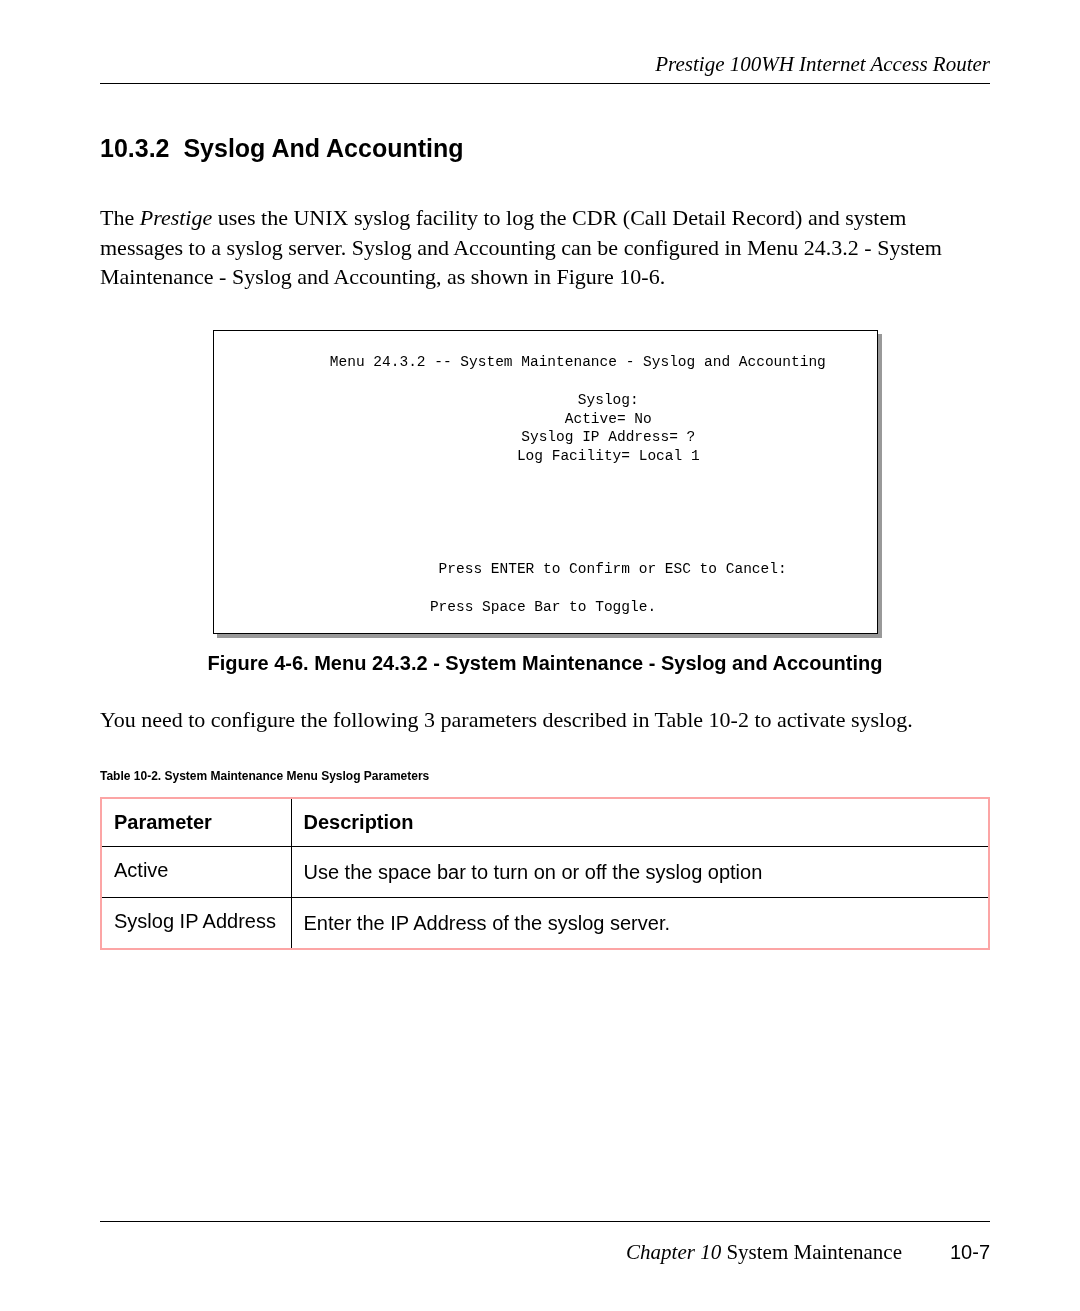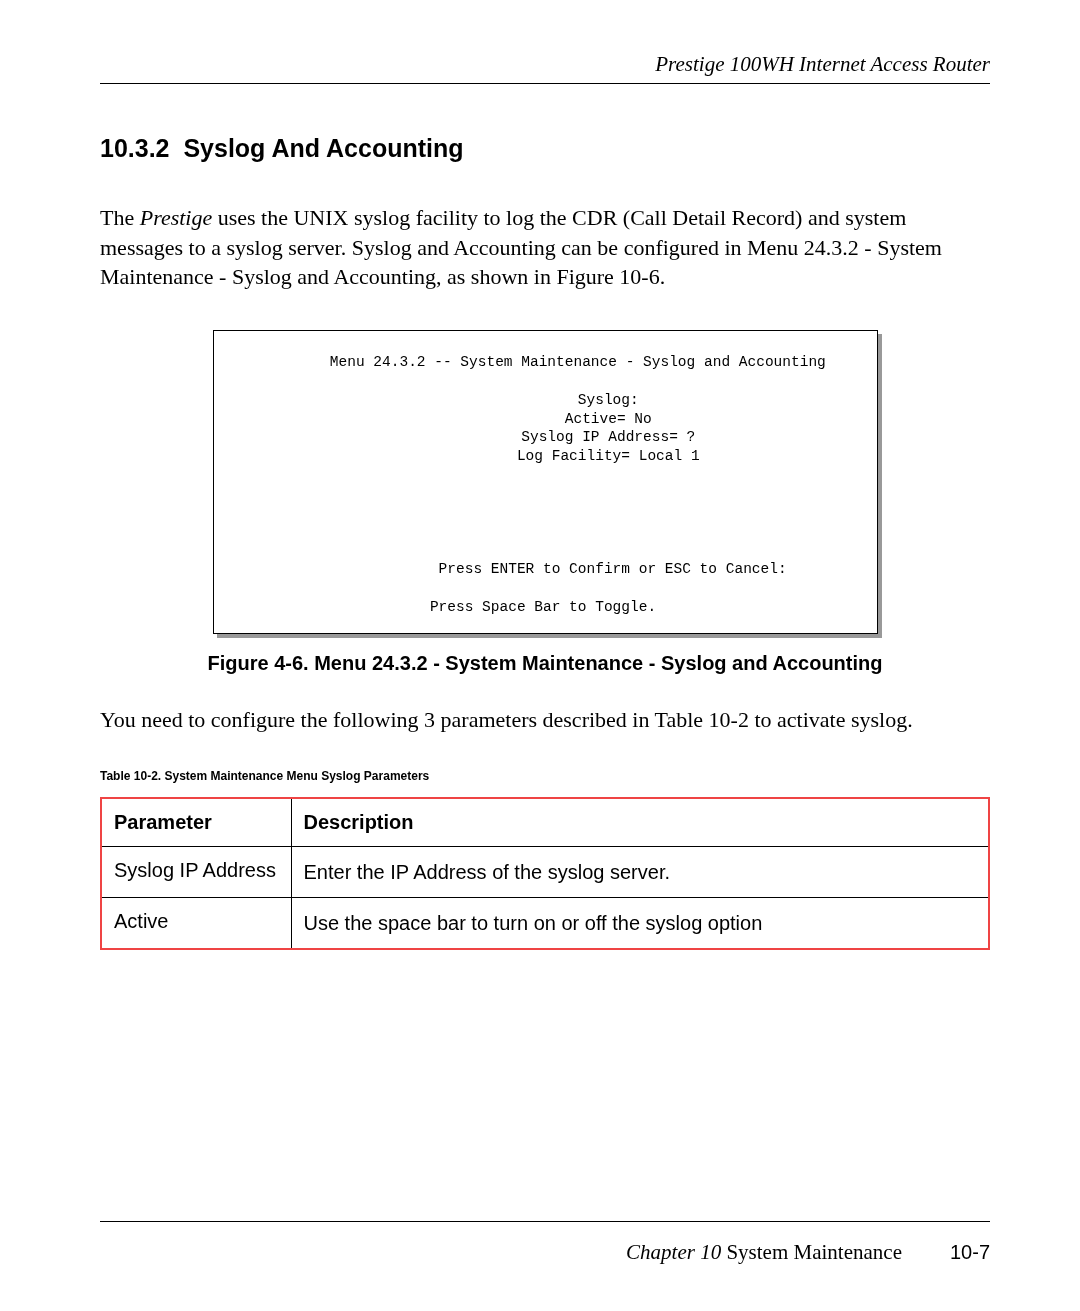--- a/index.html
+++ b/index.html
@@ -72,21 +72,21 @@
     }
     .table-caption {
       font-family: Arial, Helvetica, sans-serif;
       font-weight: bold;
       font-size: 12px;
       margin: 34px 0 14px 0;
     }
     .params-table {
       border-collapse: collapse;
       width: 100%;
-      border: 2px solid #ef4444;
+      border: 2px solid #fca5a5;
     }
     .params-table th,
     .params-table td {
       border: 1px solid #000;
       font-family: Arial, Helvetica, sans-serif;
       font-size: 20px;
       text-align: left;
       padding: 12px 10px 12px 12px;
       vertical-align: top;
     }
@@ -169,26 +169,26 @@
 
 <table class="params-table">
   <thead>
     <tr>
       <th class="col-param">Parameter</th>
       <th>Description</th>
     </tr>
   </thead>
   <tbody>
     <tr>
+      <td>Active</td>
+      <td class="desc">Use the space bar to turn on or off the syslog option</td>
+    </tr>
+    <tr>
       <td>Syslog IP Address</td>
       <td class="desc">Enter the IP Address of the syslog server.</td>
-    </tr>
-    <tr>
-      <td>Active</td>
-      <td class="desc">Use the space bar to turn on or off the syslog option</td>
     </tr>
   </tbody>
 </table>
 
 <div class="footer-region">
   <span class="footer-chapter">
     <span class="chapnum">Chapter 10</span><span class="chaptitle"> System Maintenance</span>
   </span>
   <span class="footer-pagenum">10-7</span>
 </div>

